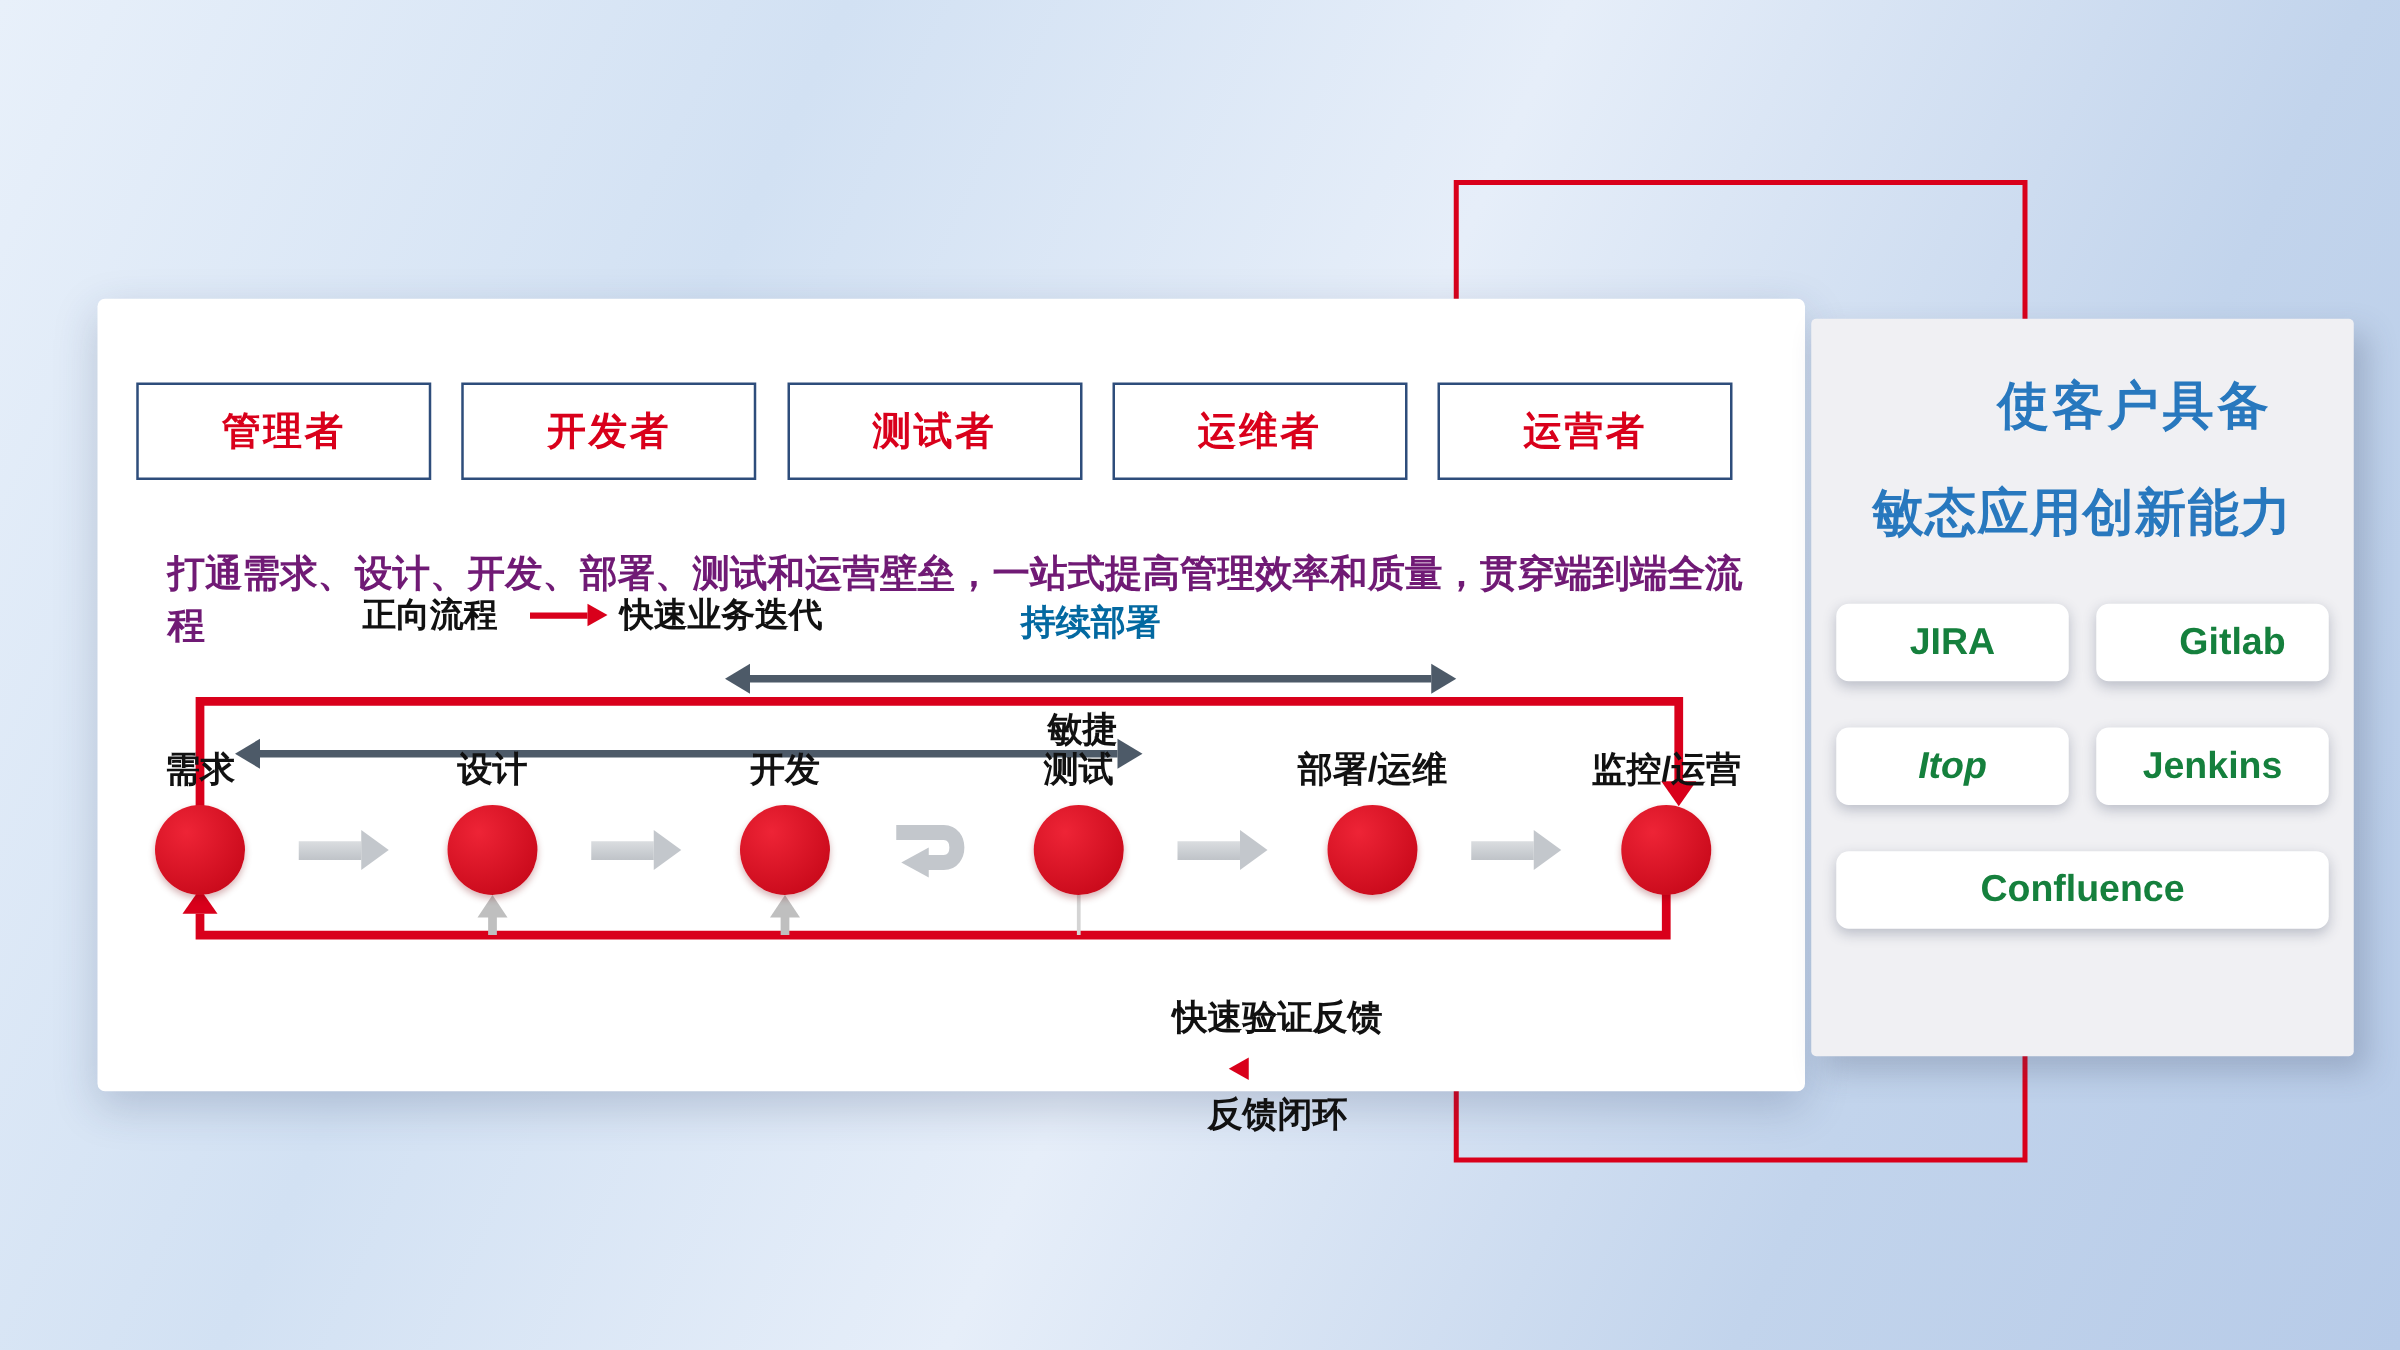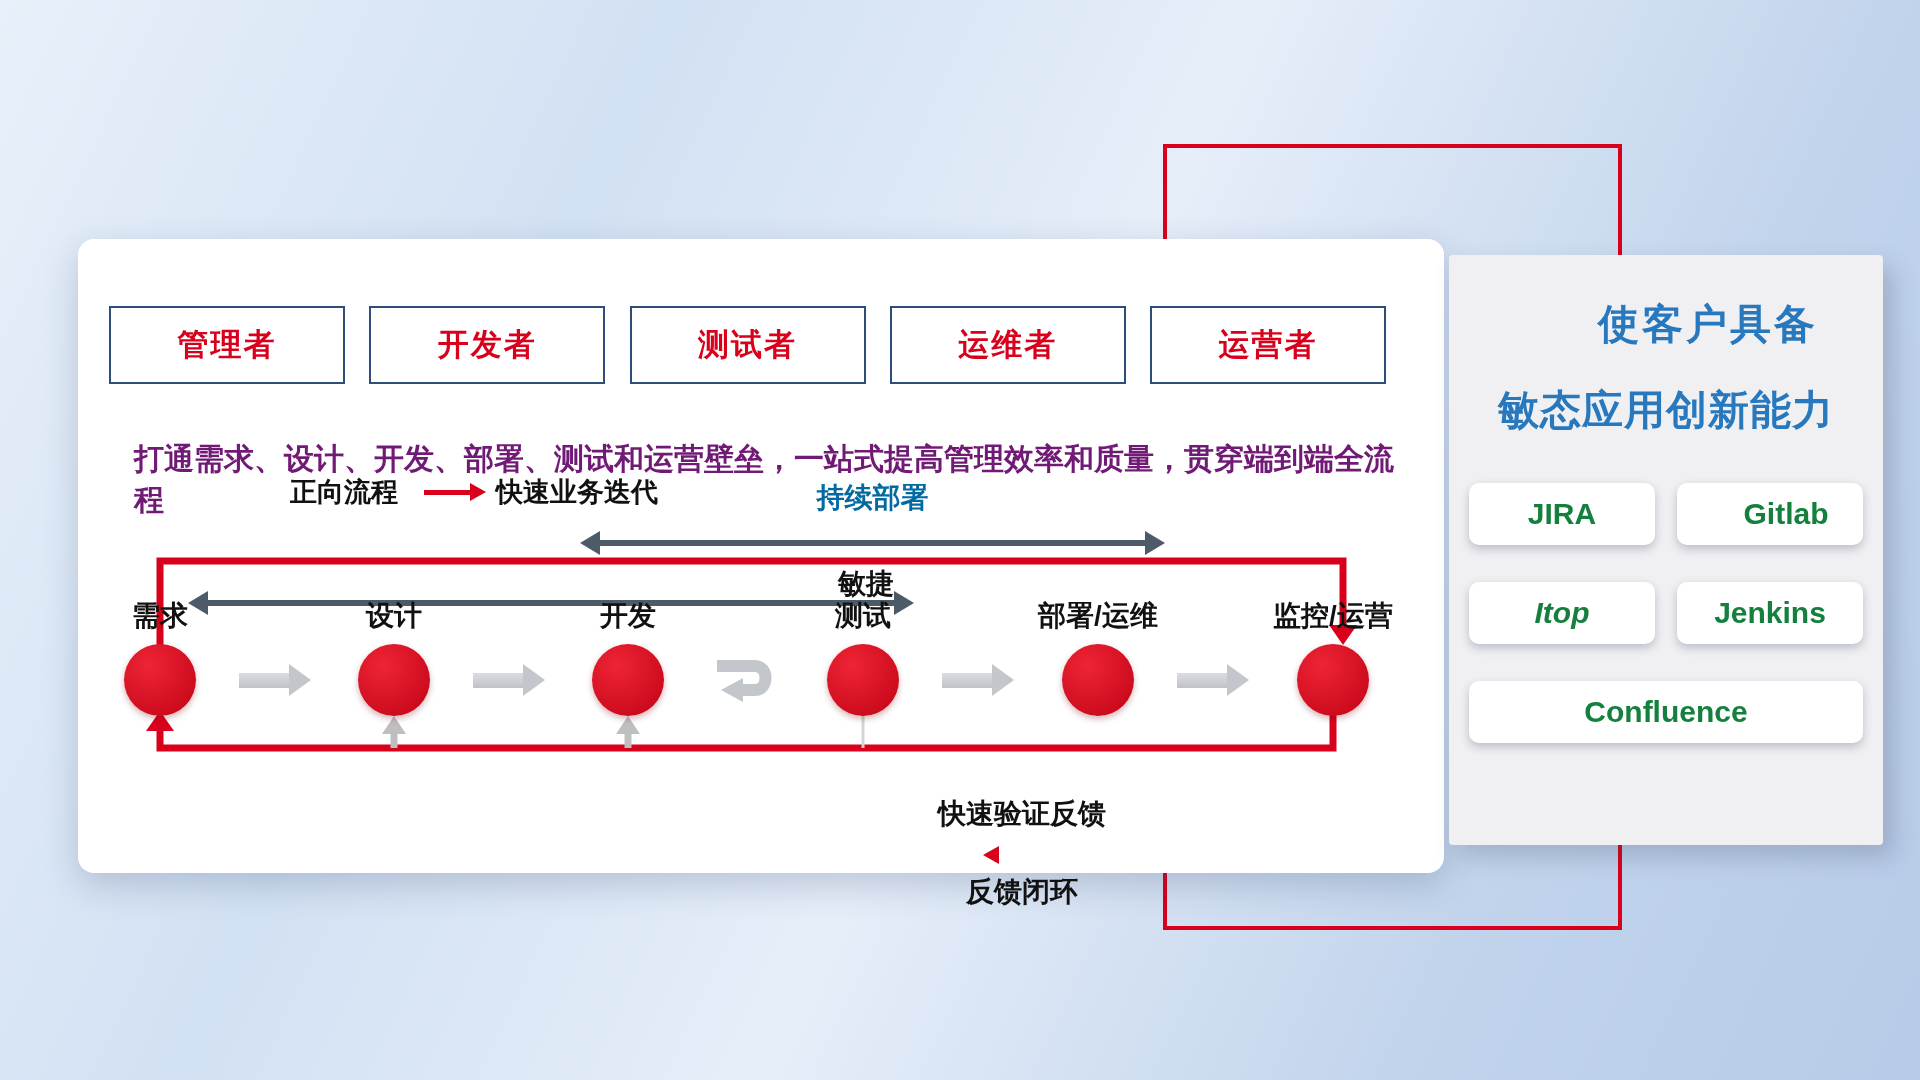--- a/index.html
+++ b/index.html
@@ -13,21 +13,21 @@
   body{font-family:"Liberation Sans","DejaVu Sans",sans-serif;}
   .page{position:relative;width:1920px;height:1080px;overflow:hidden;
     background:linear-gradient(115deg,#e8f0fa 0%,#d2e1f3 28%,#e6eef9 52%,#c2d4ec 78%,#b7cbe8 100%);}
 
   
   .red-outline{position:absolute;left:1163px;top:144px;width:459px;height:786px;
     border:4px solid var(--red);z-index:1;}
 
   
   .white-panel{position:absolute;left:78px;top:239px;width:1366px;height:634px;
-    background:#ffffff;border-radius:16px;z-index:2;
+    background:#ffffff;border-radius:6px;z-index:2;
     box-shadow:0 12px 35px rgba(40,60,100,.22);}
 
   
   .roles-row{position:absolute;left:31px;top:67px;width:1277px;display:flex;justify-content:space-between;}
   .role-box{width:236px;height:78px;border:2px solid var(--role-border);background:#fff;
     display:flex;align-items:center;justify-content:center;
     color:var(--red);font-size:31px;font-weight:700;letter-spacing:2px;}
 
   .description{position:absolute;left:56px;top:182px;width:1270px;
     font-size:30px;font-weight:700;color:#701a75;margin-top:18px;}

